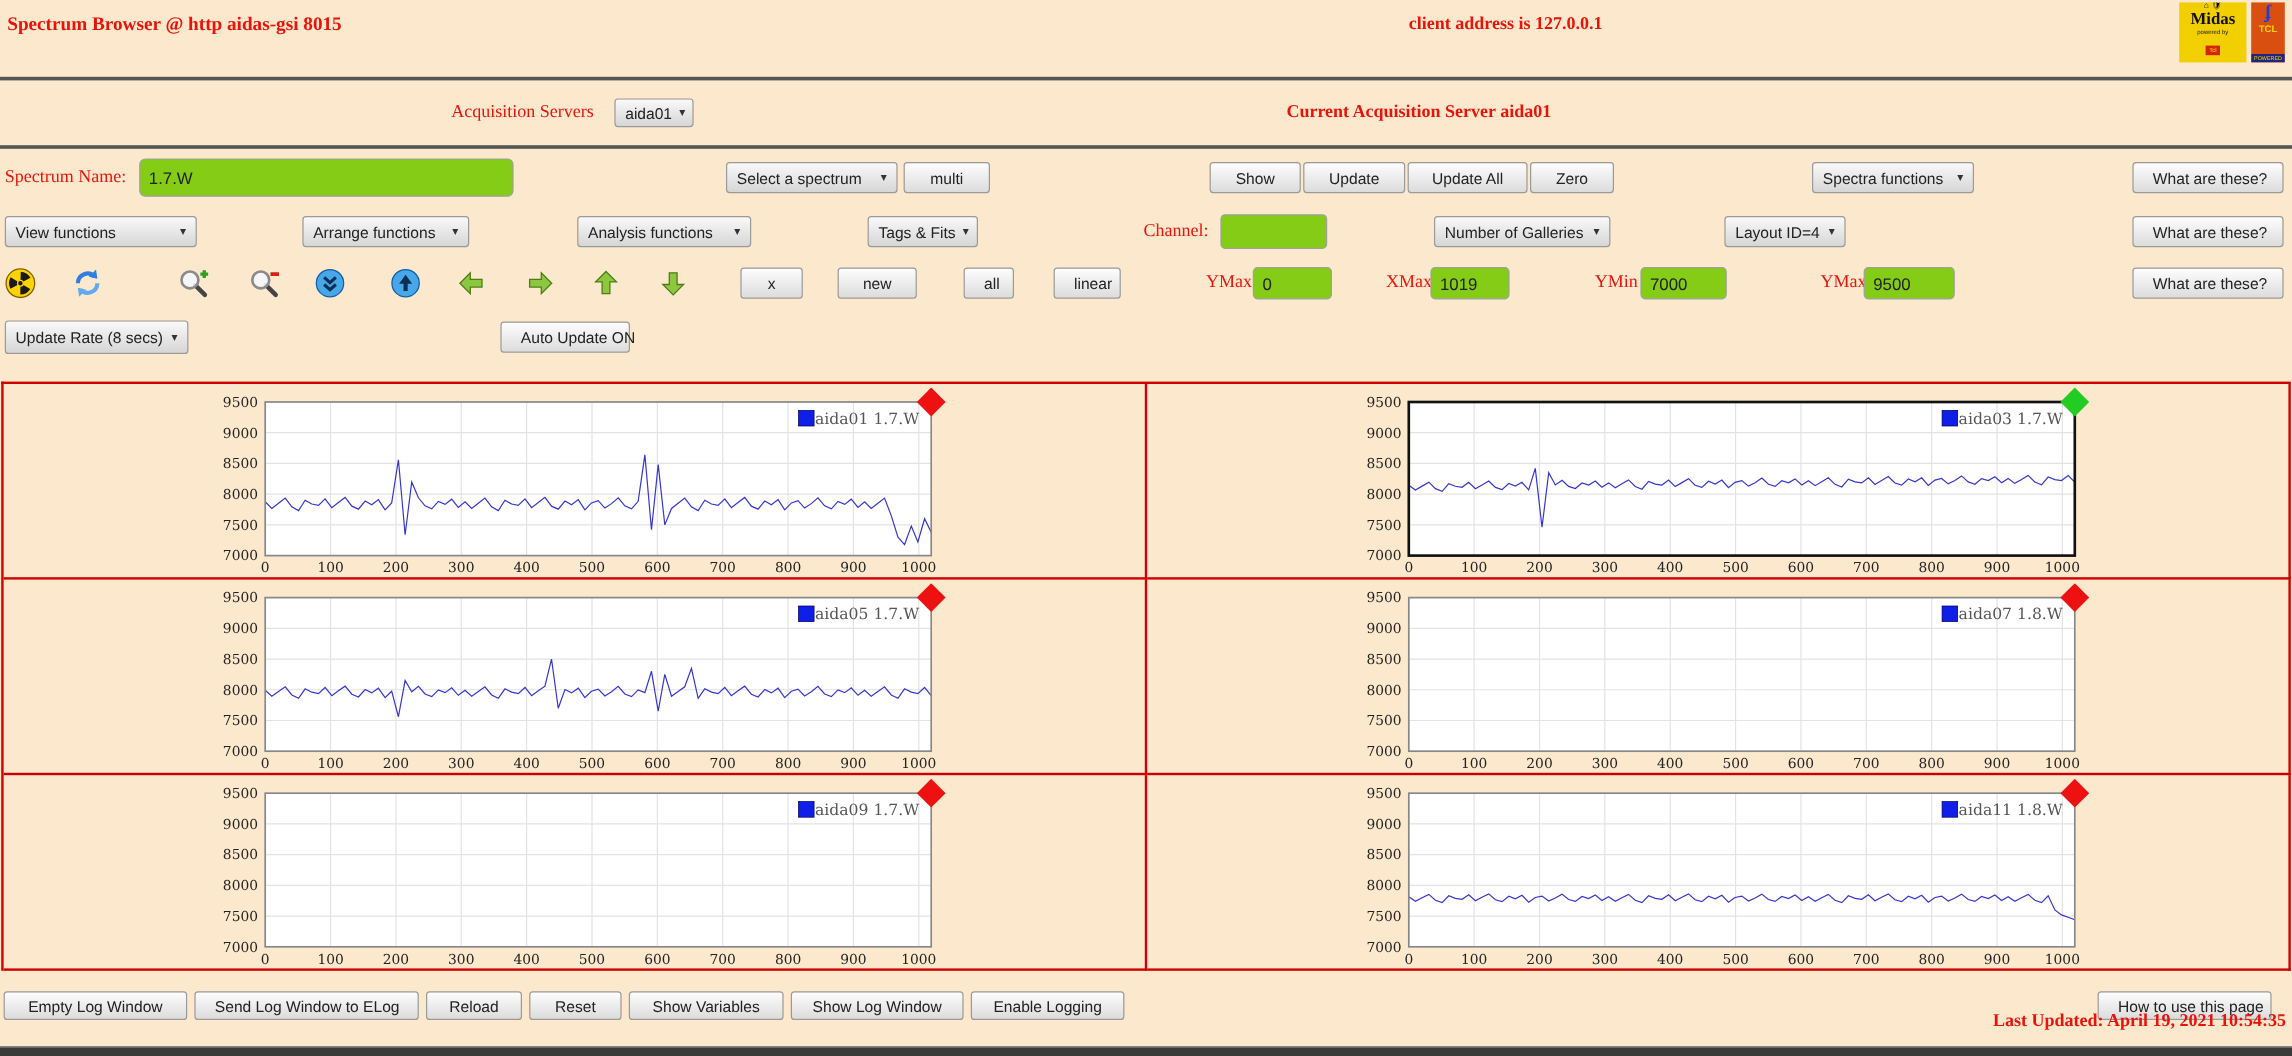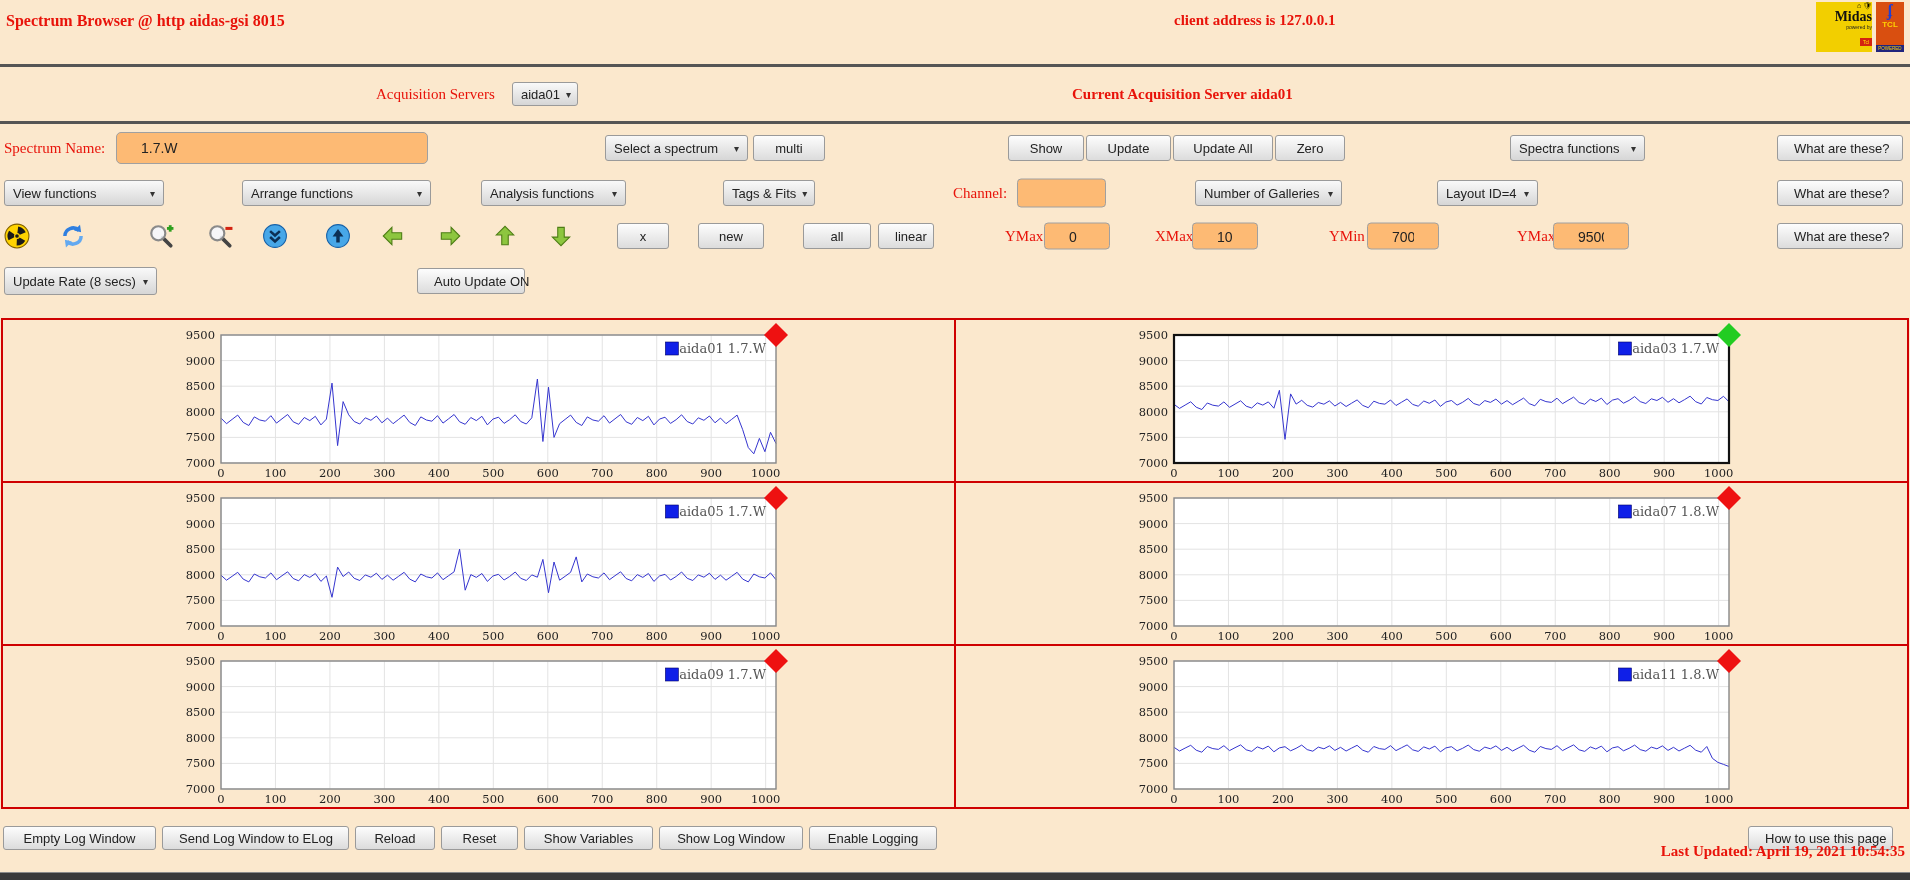--- a/index.html
+++ b/index.html
@@ -8,21 +8,21 @@
     background:#fbe8cd;
     font-family:"Liberation Sans",sans-serif;
     -webkit-font-smoothing:antialiased;
   }
 
   
   .header{position:relative;height:64px;border-bottom:3px solid #555;padding-left:20px;}
   .page-title{position:absolute;left:6px;top:12px;font:bold 16px "Liberation Serif",serif;color:#e8130a;}
   .client-addr{position:absolute;left:1174px;top:12px;font:bold 15px "Liberation Serif",serif;color:#e8130a;}
   .logos{position:absolute;right:6px;top:2px;display:flex;gap:4px;}
-  .midas-logo{width:56px;height:50px;background:#f2cf00;position:relative;text-align:right;overflow:hidden;}
+  .midas-logo{width:56px;height:50px;background:#f2cf00;position:relative;text-align:center;overflow:hidden;}
   .midas-logo .glyphs{font-size:7px;line-height:8px;}
   .midas-logo .m1{font:bold 14px "Liberation Serif",serif;color:#111;line-height:14px;}
   .midas-logo .m2{font-size:5px;color:#222;line-height:6px;}
   .midas-badge{display:inline-block;background:#d42310;color:#ffe000;font-size:5px;padding:1px 3px;line-height:6px;}
   .tcl-logo{width:28px;height:50px;background:#d94f10;position:relative;text-align:center;overflow:hidden;}
   .tcl-logo .feather{color:#1f3fd4;font:bold 16px "Liberation Serif",serif;line-height:18px;}
   .tcl-logo .t1{color:#ffd300;font:bold 8px "Liberation Sans",sans-serif;line-height:9px;}
   .tcl-logo .t2{background:#20257e;color:#ffd300;font-size:4.5px;line-height:7px;display:block;position:absolute;bottom:0;left:0;right:0;}
 
   
@@ -42,22 +42,22 @@
     box-sizing:border-box;height:26px;
     background:linear-gradient(#f9f9f9,#d6d6d6);
     border:1px solid #9a9a9a;border-radius:3px;
     font:13px "Liberation Sans",sans-serif;color:#222;
     display:flex;align-items:center;justify-content:space-between;
     padding:0 8px;cursor:pointer;white-space:nowrap;
   }
   .sel .chev{font-size:10px;color:#333;margin-left:6px;}
   .inp{
     box-sizing:border-box;height:27px;
-    background:#fdba74;border:1px solid #a0a0a0;border-radius:4px;
-    font:14px "Liberation Sans",sans-serif;color:#222;padding:0 24px;
+    background:#84cc16;border:1px solid #a0a0a0;border-radius:4px;
+    font:14px "Liberation Sans",sans-serif;color:#222;padding:0 7px;
   }
   .inp.big{height:32px;border-radius:5px;}
 
   .server-row{height:54px;border-bottom:3px solid #555;}
   .spectrum-row{height:48px;}
   .functions-row{height:42px;}
   .tools-row{height:44px;}
   .update-row{height:46px;}
 
   .icon{width:26px;height:26px;display:inline-block;cursor:pointer;}
@@ -126,21 +126,21 @@
     <span class="chev">▾</span>
   </div>
   <button class="btn" style="left:1777px;width:126px">What are these?</button>
 </div>
 
 <div class="r functions-row">
   <div class="sel" style="left:4px;width:160px">
     <span>View functions</span>
     <span class="chev">▾</span>
   </div>
-  <div class="sel" style="left:242px;width:189px">
+  <div class="sel" style="left:252px;width:139px">
     <span>Arrange functions</span>
     <span class="chev">▾</span>
   </div>
   <div class="sel" style="left:481px;width:145px">
     <span>Analysis functions</span>
     <span class="chev">▾</span>
   </div>
   <div class="sel" style="left:723px;width:92px">
     <span>Tags &amp; Fits</span>
     <span class="chev">▾</span>
@@ -217,21 +217,21 @@
         <polygon points="9,20 9,11 4,11 12,3 20,11 15,11 15,20" fill="#8dc63f" stroke="#4e7d16"></polygon>
       </svg>
   </span>
   <span class="icon" style="left:548px">
     <svg viewBox="0 0 24 24">
         <polygon points="9,4 9,13 4,13 12,21 20,13 15,13 15,4" fill="#8dc63f" stroke="#4e7d16"></polygon>
       </svg>
   </span>
   <button class="btn" style="left:617px;width:52px">x</button>
   <button class="btn" style="left:698px;width:66px">new</button>
-  <button class="btn" style="left:803px;width:68px">all</button>
+  <button class="btn" style="left:803px;width:42px">all</button>
   <button class="btn" style="left:878px;width:56px">linear</button>
   <span class="rlabel" style="left:1005px">YMax</span>
   <input class="inp" style="left: 1044px; width: 66px;" value="0">
   <span class="rlabel" style="left:1155px">XMax</span>
   <input class="inp" style="left: 1192px; width: 66px;" value="1019">
   <span class="rlabel" style="left:1329px">YMin</span>
   <input class="inp" style="left: 1367px; width: 72px;" value="7000">
   <span class="rlabel" style="left:1517px">YMax</span>
   <input class="inp" style="left: 1553px; width: 76px;" value="9500">
   <button class="btn" style="left:1777px;width:126px">What are these?</button>

